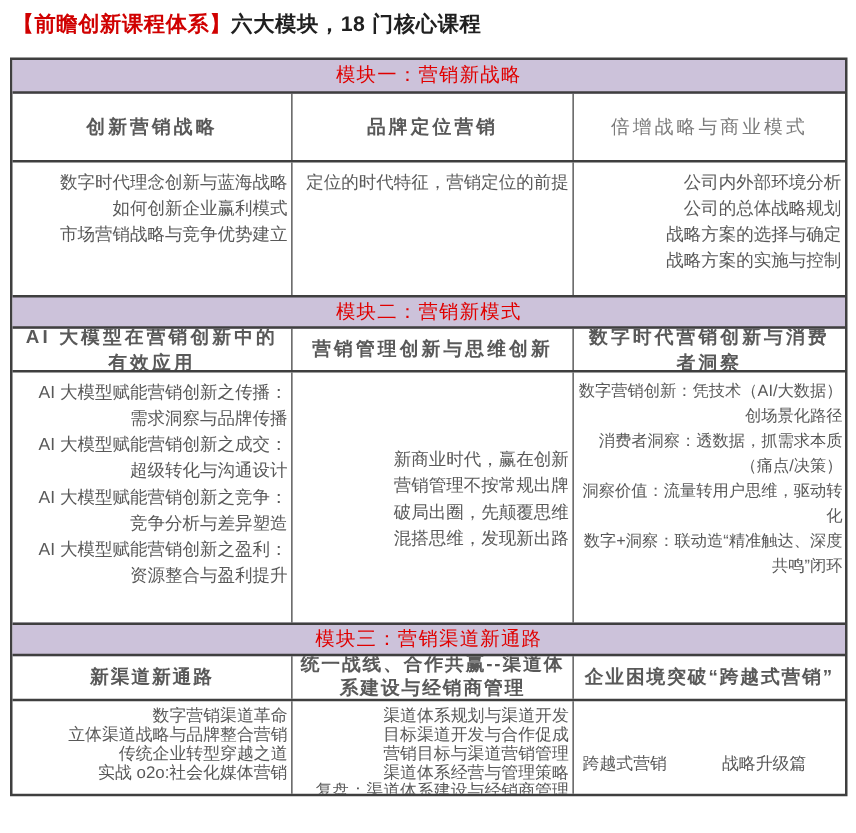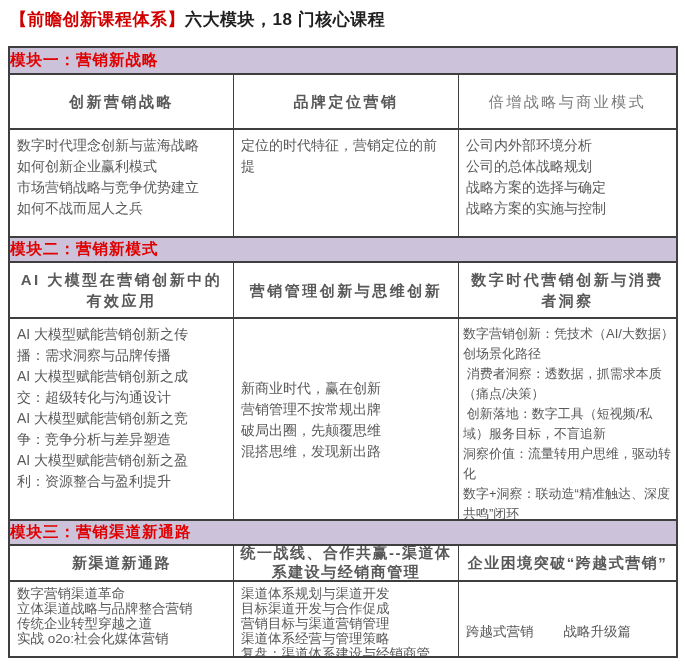--- a/index.html
+++ b/index.html
@@ -13,39 +13,39 @@
   *{box-sizing:border-box;margin:0;padding:0;}
   html,body{width:685px;height:666px;background:#ffffff;overflow:hidden;
     font-family:"Liberation Sans","DejaVu Sans",sans-serif;}
   .page-title{position:absolute;left:10px;top:8px;font-size:17px;font-weight:bold;
     color:#1f1f1f;letter-spacing:0.5px;}
   .page-title .hl{color:var(--title-red);}
   .course-table{position:absolute;left:8px;top:46px;width:670px;
     border:2px solid var(--border);background:#fff;}
   .module-bar{height:27px;background:var(--bar-bg);
     border-top:2px solid var(--border);border-bottom:2px solid var(--border);
-    display:flex;align-items:center;justify-content:flex-start;
-    color:var(--bar-red);font-weight:bold;font-size:15.5px;letter-spacing:1px;}
+    display:flex;align-items:center;justify-content:center;
+    color:var(--bar-red);font-weight:normal;font-size:15.5px;letter-spacing:1px;}
   .module:first-child .module-bar{border-top:0;}
   .header-row,.content-row{display:grid;grid-template-columns:224px 225px 1fr;}
   .header-row{border-bottom:2px solid var(--border);}
   .header-cell{display:flex;align-items:center;justify-content:center;text-align:center;
     font-weight:bold;color:var(--body-text);font-size:15px;letter-spacing:2.5px;
     line-height:1.4;padding:2px 6px;overflow:hidden;}
   .header-cell.light{font-weight:normal;color:var(--light-header);}
   .header-cell:not(:last-child),.content-cell:not(:last-child){
     border-right:1.5px solid var(--border);}
-  .content-cell{padding:5px 17px 3px 7px;font-size:14px;color:var(--body-text);
-    line-height:21px;overflow:hidden;}
+  .content-cell{padding:5px 3px 3px 7px;font-size:14px;color:var(--body-text);
+    line-height:21px;overflow:hidden;text-align:right;}
   .content-cell .line{white-space:pre-wrap;}
   
   #module-1 .header-row{height:55px;}
   #module-1 .content-row{height:106px;}
   
-  #module-2 .header-row{height:56px;}
+  #module-2 .header-row{height:35px;}
   #module-2 .content-row{height:200px;}
   #module-2 .center-v{display:flex;flex-direction:column;justify-content:center;}
   #module-2 .small{font-size:13px;line-height:20px;padding-left:4px;padding-right:2px;}
   
   #module-3 .header-row{height:36px;}
   #module-3 .header-cell{letter-spacing:1.5px;line-height:1.25;}
   #module-3 .content-row{height:74px;}
   #module-3 .content-cell{line-height:15px;padding-top:4px;font-size:13.5px;}
   .pair-row{display:flex;justify-content:space-between;line-height:19px;
     padding-right:28px;white-space:pre-wrap;margin-top:36px;}
@@ -64,21 +64,20 @@
     <div class="header-row">
       <div class="header-cell">创新营销战略</div>
       <div class="header-cell">品牌定位营销</div>
       <div class="header-cell light">倍增战略与商业模式</div>
     </div>
     <div class="content-row">
       <div class="content-cell">
         <div class="line">数字时代理念创新与蓝海战略</div>
         <div class="line">如何创新企业赢利模式</div>
         <div class="line">市场营销战略与竞争优势建立</div>
-        <div class="line">如何不战而屈人之兵</div>
       </div>
       <div class="content-cell">
         <div class="line">定位的时代特征，营销定位的前提</div>
       </div>
       <div class="content-cell">
         <div class="line">公司内外部环境分析</div>
         <div class="line">公司的总体战略规划</div>
         <div class="line">战略方案的选择与确定</div>
         <div class="line">战略方案的实施与控制</div>
       </div>
@@ -103,21 +102,20 @@
       </div>
       <div class="content-cell center-v">
         <div class="line">新商业时代，赢在创新</div>
         <div class="line">营销管理不按常规出牌</div>
         <div class="line">破局出圈，先颠覆思维</div>
         <div class="line">混搭思维，发现新出路</div>
       </div>
       <div class="content-cell small">
         <div class="line">数字营销创新：凭技术（AI/大数据）创场景化路径</div>
         <div class="line"> 消费者洞察：透数据，抓需求本质（痛点/决策）</div>
-        <div class="line"> 创新落地：数字工具（短视频/私域）服务目标，不盲追新</div>
         <div class="line">洞察价值：流量转用户思维，驱动转化</div>
         <div class="line">数字+洞察：联动造“精准触达、深度共鸣”闭环</div>
       </div>
     </div>
   </div>
 
   <div class="module" id="module-3">
     <div class="module-bar">
       <span>模块三：营销渠道新通路</span>
     </div>

